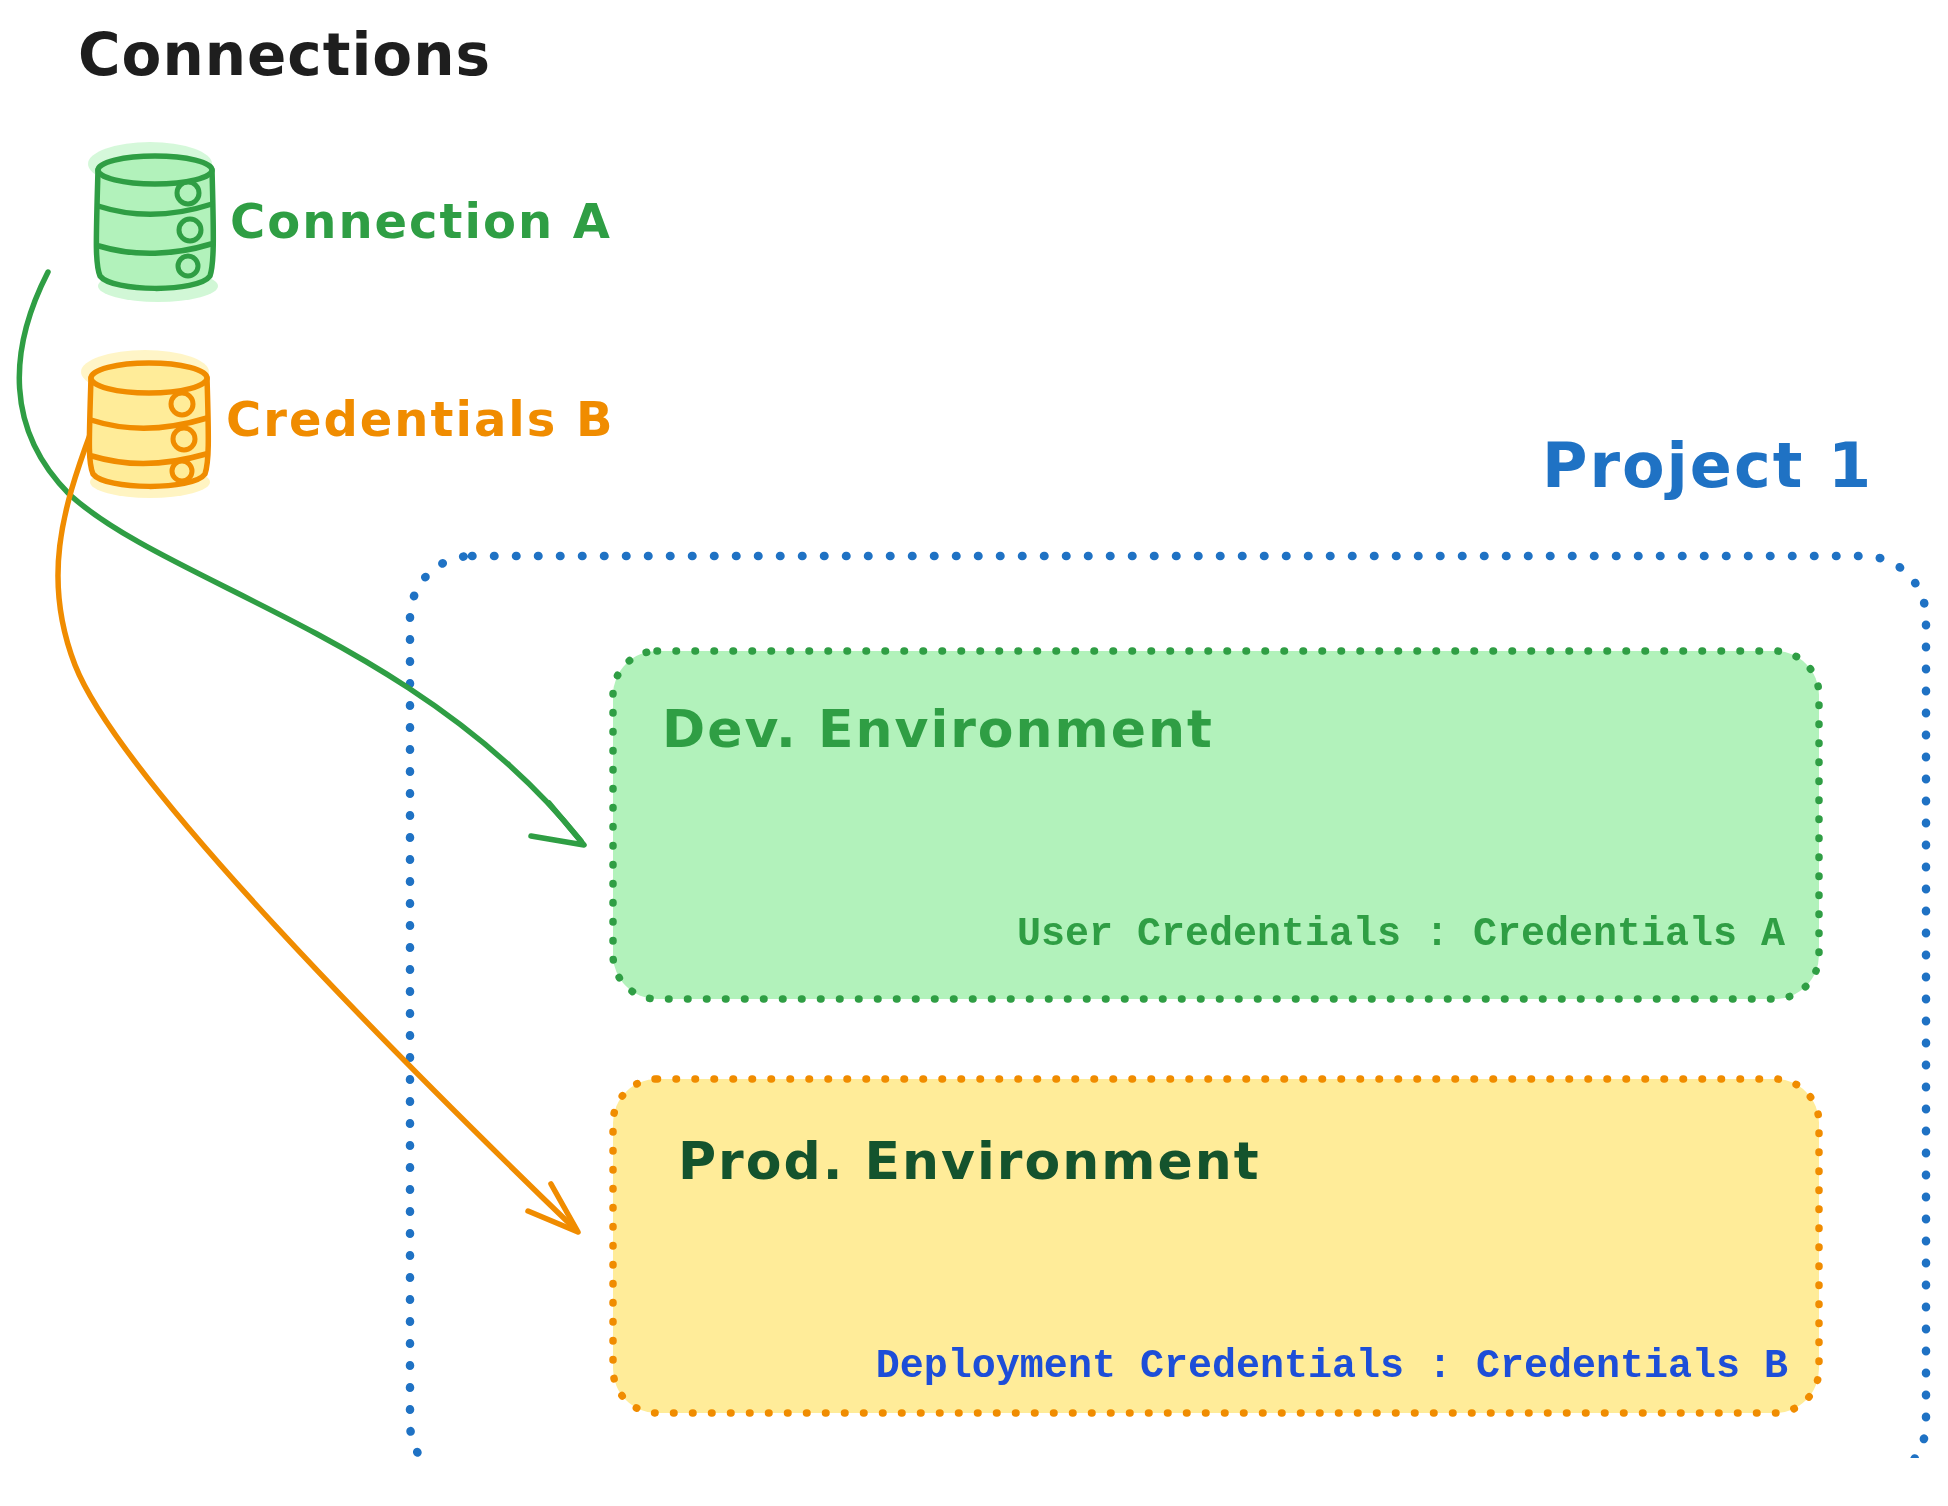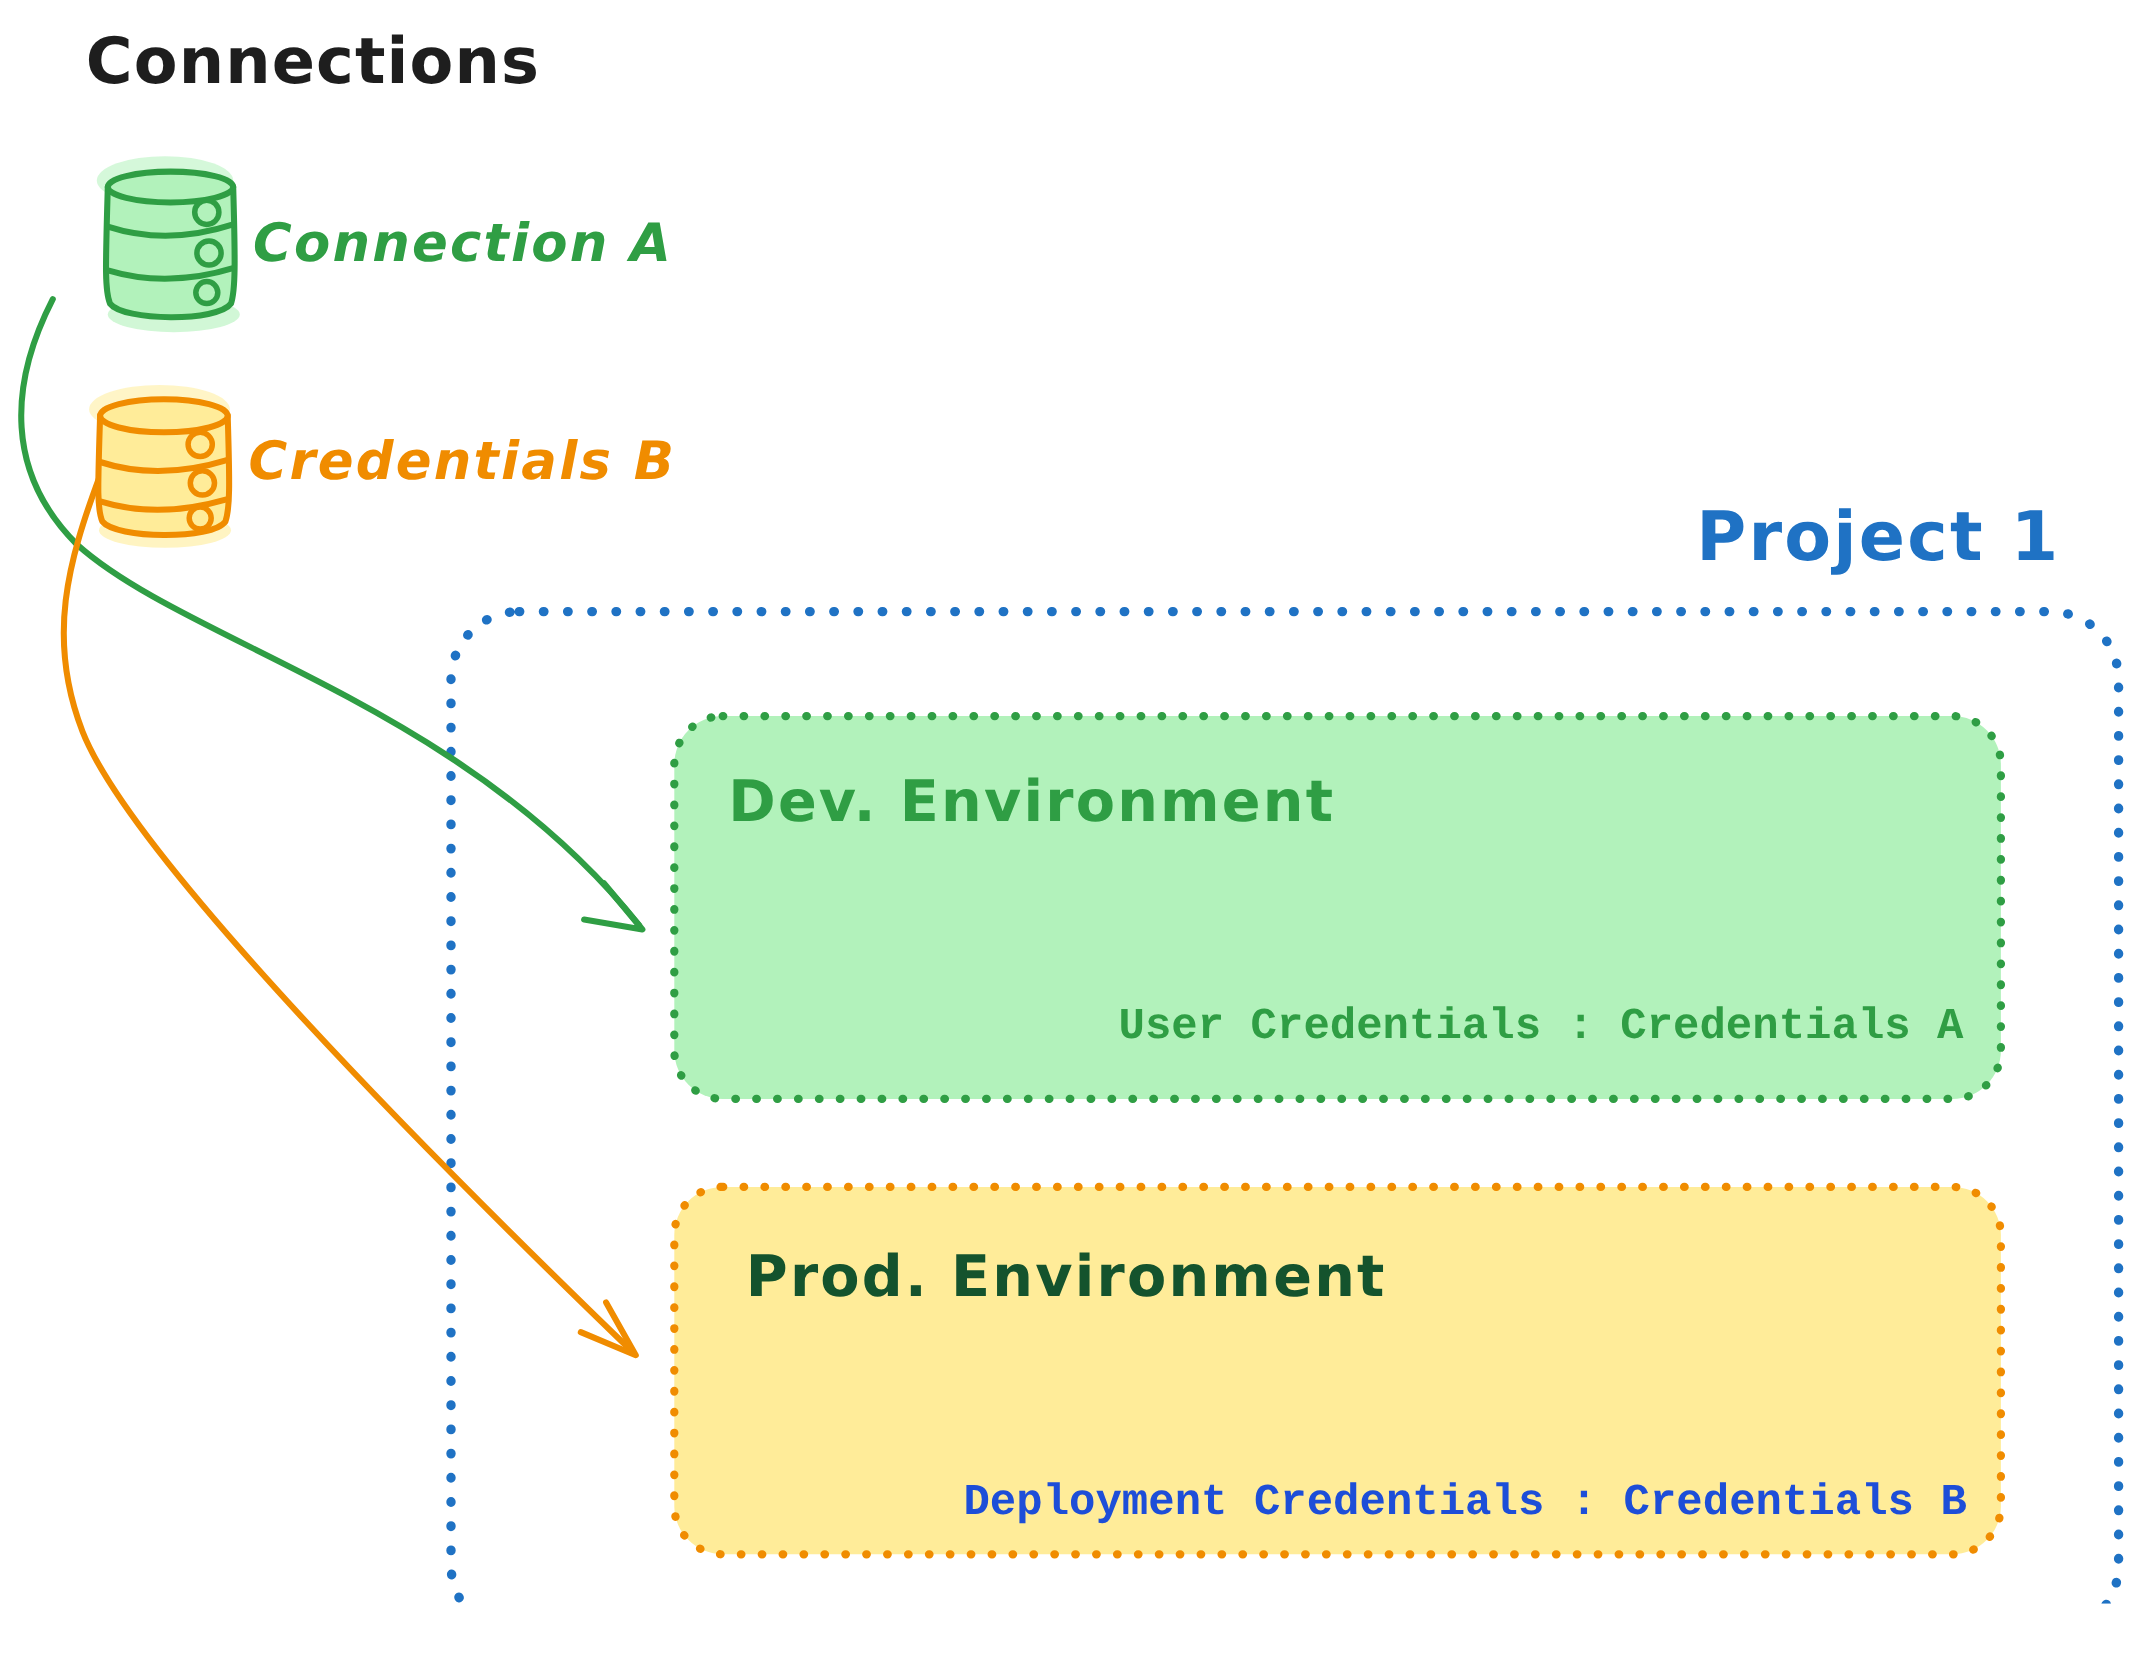--- a/index.html
+++ b/index.html
@@ -9,25 +9,25 @@
     background:#ffffff;
     font-family:"DejaVu Sans", sans-serif;
     overflow:hidden;
   }
   .shapes{position:absolute;left:0;top:0;}
   .label{position:absolute;white-space:nowrap;line-height:1.15;}
   .main-title{
     left:78px;top:22px;
     font-size:58px;font-weight:700;color:#1e1e1e;letter-spacing:1px;
   }
-  .conn-label{font-size:48px;font-weight:600;letter-spacing:2px;font-style:italic;}
+  .conn-label{font-size:48px;font-weight:600;letter-spacing:2px;}
   .conn-a{left:230px;top:194px;color:#2f9e44;}
   .conn-b{left:226px;top:392px;color:#f08c00;}
   .project-title{
-    left:1542px;top:452px;
+    left:1542px;top:430px;
     font-size:62px;font-weight:700;color:#1f72c4;letter-spacing:2px;
   }
   .env-title{font-size:52px;font-weight:700;letter-spacing:2px;}
   .dev-title{left:662px;top:700px;color:#2f9e44;}
   .prod-title{left:678px;top:1132px;color:#14532d;}
   .env-cred{
     font-family:Liberation Mono, monospace;
     font-size:40px;font-weight:600;letter-spacing:0;
   }
   .dev-cred{right:163px;top:912px;color:#2f9e44;}

